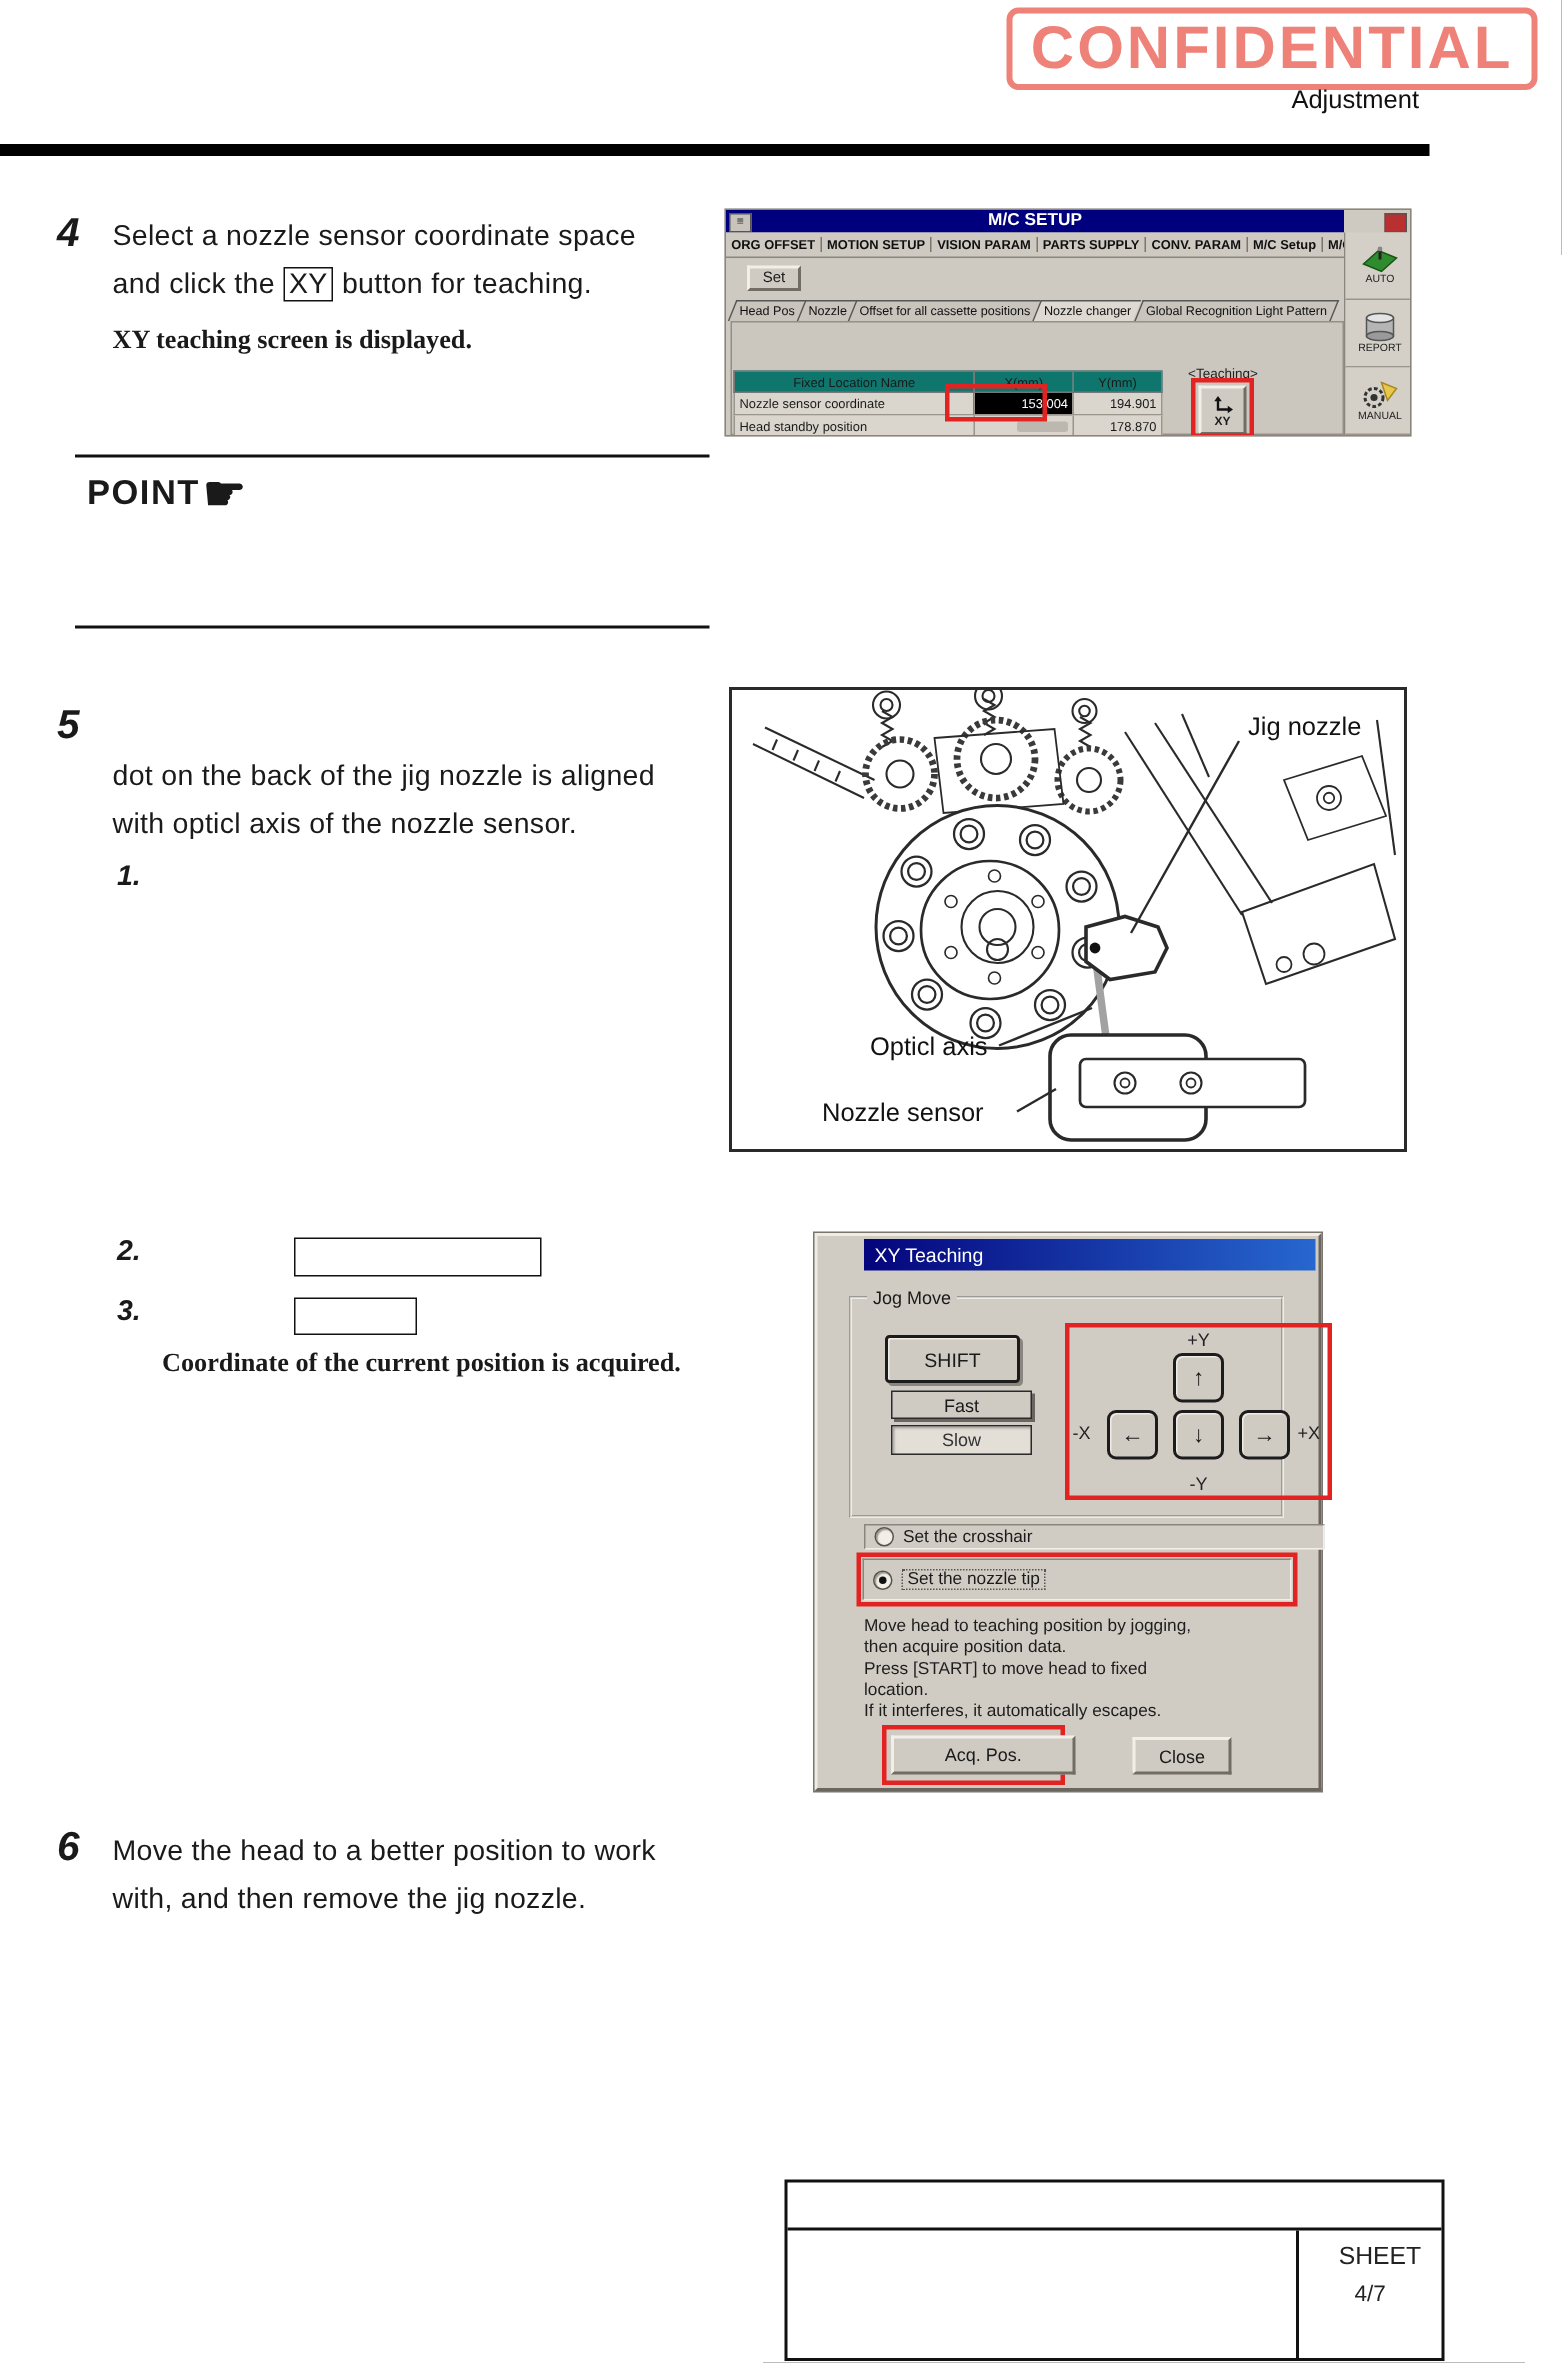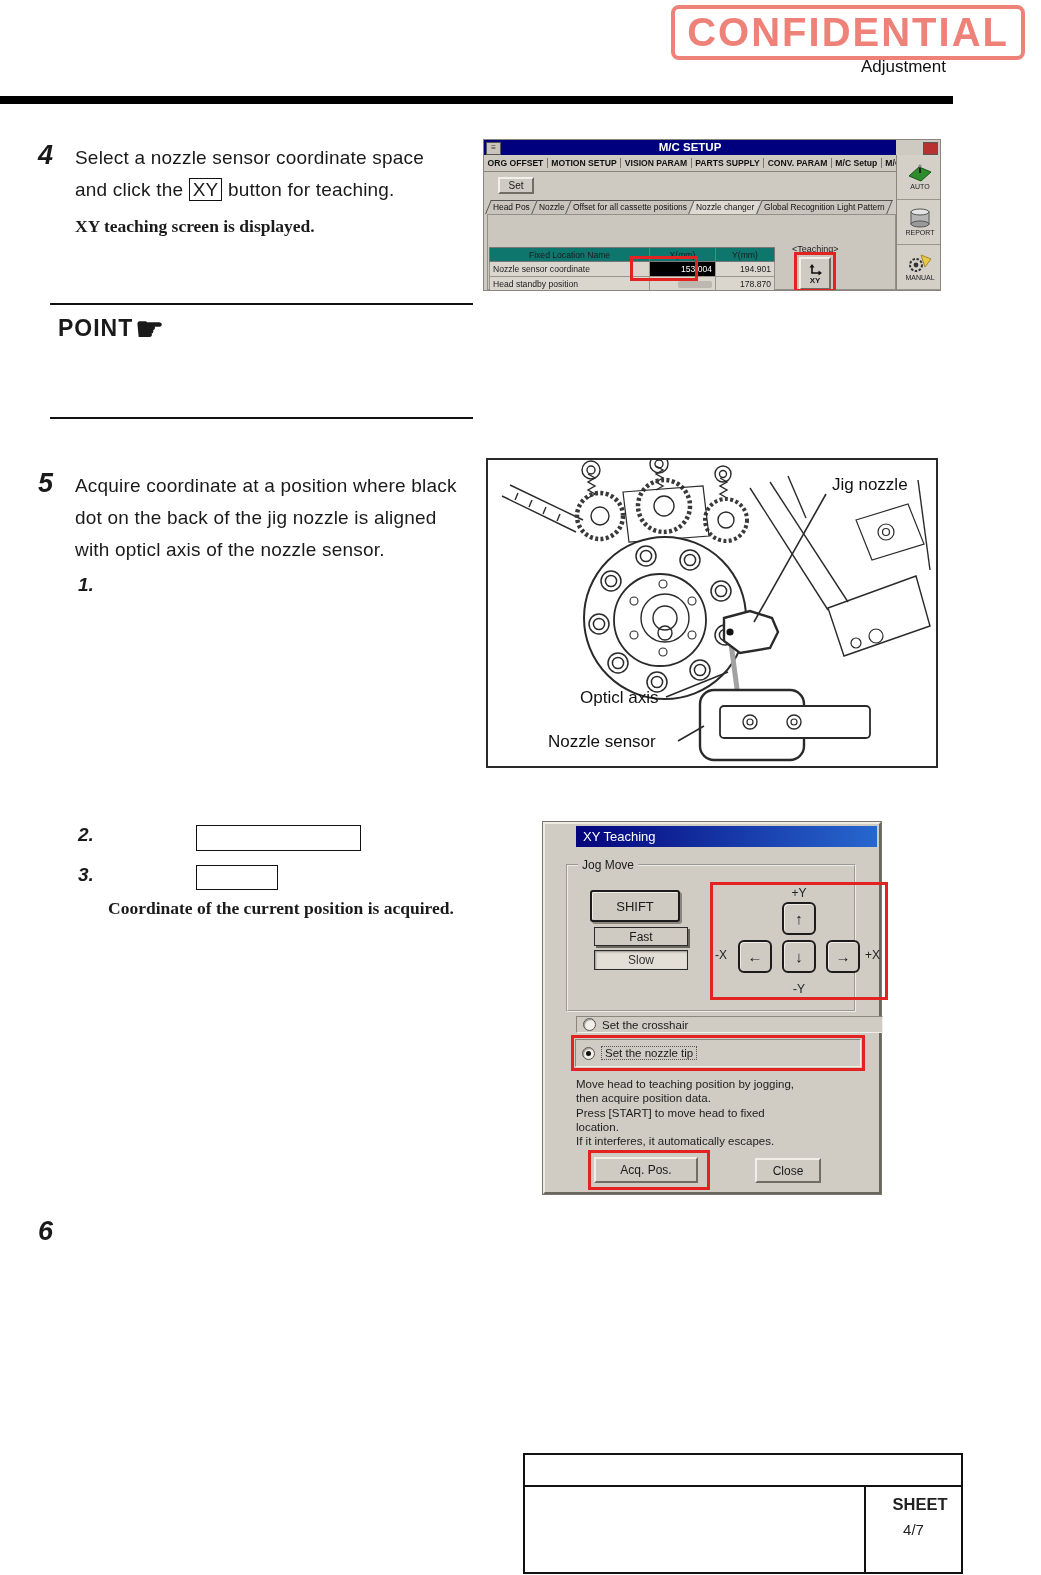--- a/index.html
+++ b/index.html
@@ -91,28 +91,28 @@
            box-shadow:inset 1px 1px 0 #efece6;}
   .radio-row{position:absolute;height:17px;display:flex;align-items:center;gap:6px;padding-left:6px;
              border:1px solid #8a867e;border-bottom-color:#f2efe9;border-right-color:#f2efe9;
              font-size:11.5px;box-sizing:border-box;background:#d0ccc4;}
   .radio{width:11px;height:11px;border-radius:50%;background:#f2efe9;border:1px solid #55524c;
          box-shadow:inset 1px 1px 1px #9a968e;position:relative;flex:0 0 auto;}
   .radio.sel::after{content:"";position:absolute;left:3px;top:3px;width:5px;height:5px;border-radius:50%;background:#111;}
   .dotted{border:1px dotted #555;padding:0 3px;}
   .dlg-instr{position:absolute;left:31px;top:253px;width:290px;font-size:11.5px;line-height:1.24;color:#1d1d1d;}
   .acq-wrap{position:absolute;left:43px;top:326px;width:122px;height:40px;border:3px solid #e32222;box-sizing:border-box;}
-  .acq-btn{position:absolute;left:3px;top:4px;width:104px;height:26px;font-size:12px;}
+  .acq-btn{position:absolute;left:3px;top:4px;width:123px;height:26px;font-size:12px;}
   .close-btn{position:absolute;left:210px;top:334px;width:66px;height:25px;font-size:12px;}
 
   
   .footer{position:absolute;left:523px;top:1453px;width:440px;height:121px;border:2px solid #111;box-sizing:border-box;}
   .footer-divh{position:absolute;left:0;top:30px;width:100%;height:2px;background:#111;}
   .footer-divv{position:absolute;left:339px;top:32px;width:2px;bottom:0;background:#111;}
-  .footer-sheet{position:absolute;left:341px;top:40px;width:108px;text-align:center;font-size:16.5px;color:#222;font-weight:bold;}
+  .footer-sheet{position:absolute;left:341px;top:40px;width:108px;text-align:center;font-size:16.5px;color:#222;}
   .footer-num{position:absolute;left:341px;top:66px;width:95px;text-align:center;font-size:15px;color:#222;}
 </style>
 </head>
 <body>
 
 <div class="page">
 
   <div class="stamp">CONFIDENTIAL</div>
   <div class="section-label">Adjustment</div>
   <div class="toprule"></div>
@@ -207,21 +207,21 @@
     <div class="redbox" style="left:146px;top:116px;width:68px;height:25px;"></div>
     <div class="redbox" style="left:310px;top:112px;width:42px;height:40px;"></div>
   </div>
 
   <div class="pt-rule" style="top:303px;"></div>
   <div class="point-label"><span>POINT</span><span class="point-hand">☛</span></div>
   <div class="pt-rule" style="top:417px;"></div>
 
   <div class="step-num" style="left:38px;top:468px;">5</div>
   <div class="step-text" style="left:75px;top:470px;width:420px;">
-    <span>Acquire coordinate at a position where black</span><br>
+    <br>
     <span>dot on the back of the jig nozzle is aligned</span><br>
     <span>with opticl axis of the nozzle sensor.</span>
   </div>
   <div class="sub-num" style="left:78px;top:574px;">1.</div>
 
   <div class="illus">
     <svg width="448" height="306" viewBox="0 0 448 306">
       <g fill="none" stroke="#2a2a2a" stroke-width="1.4">
 
         <line x1="88" y1="72" x2="14" y2="36"></line>
@@ -366,20 +366,24 @@
       <div>location.</div>
       <div>If it interferes, it automatically escapes.</div>
     </div>
     <div class="acq-wrap">
       <div class="acq-btn btn3d">Acq. Pos.</div>
     </div>
     <div class="close-btn btn3d">Close</div>
   </div>
 
   <div class="step-num" style="left:38px;top:1216px;">6</div>
+  <div class="step-text" style="left:75px;top:1219px;width:420px;">
+    <span>Move the head to a better position to work</span><br>
+    <span>with, and then remove the jig nozzle.</span>
+  </div>
 
   <div class="footer">
     <div class="footer-divh"></div>
     <div class="footer-divv"></div>
     <div class="footer-sheet">SHEET</div>
     <div class="footer-num">4/7</div>
   </div>
 
 </div>
 

